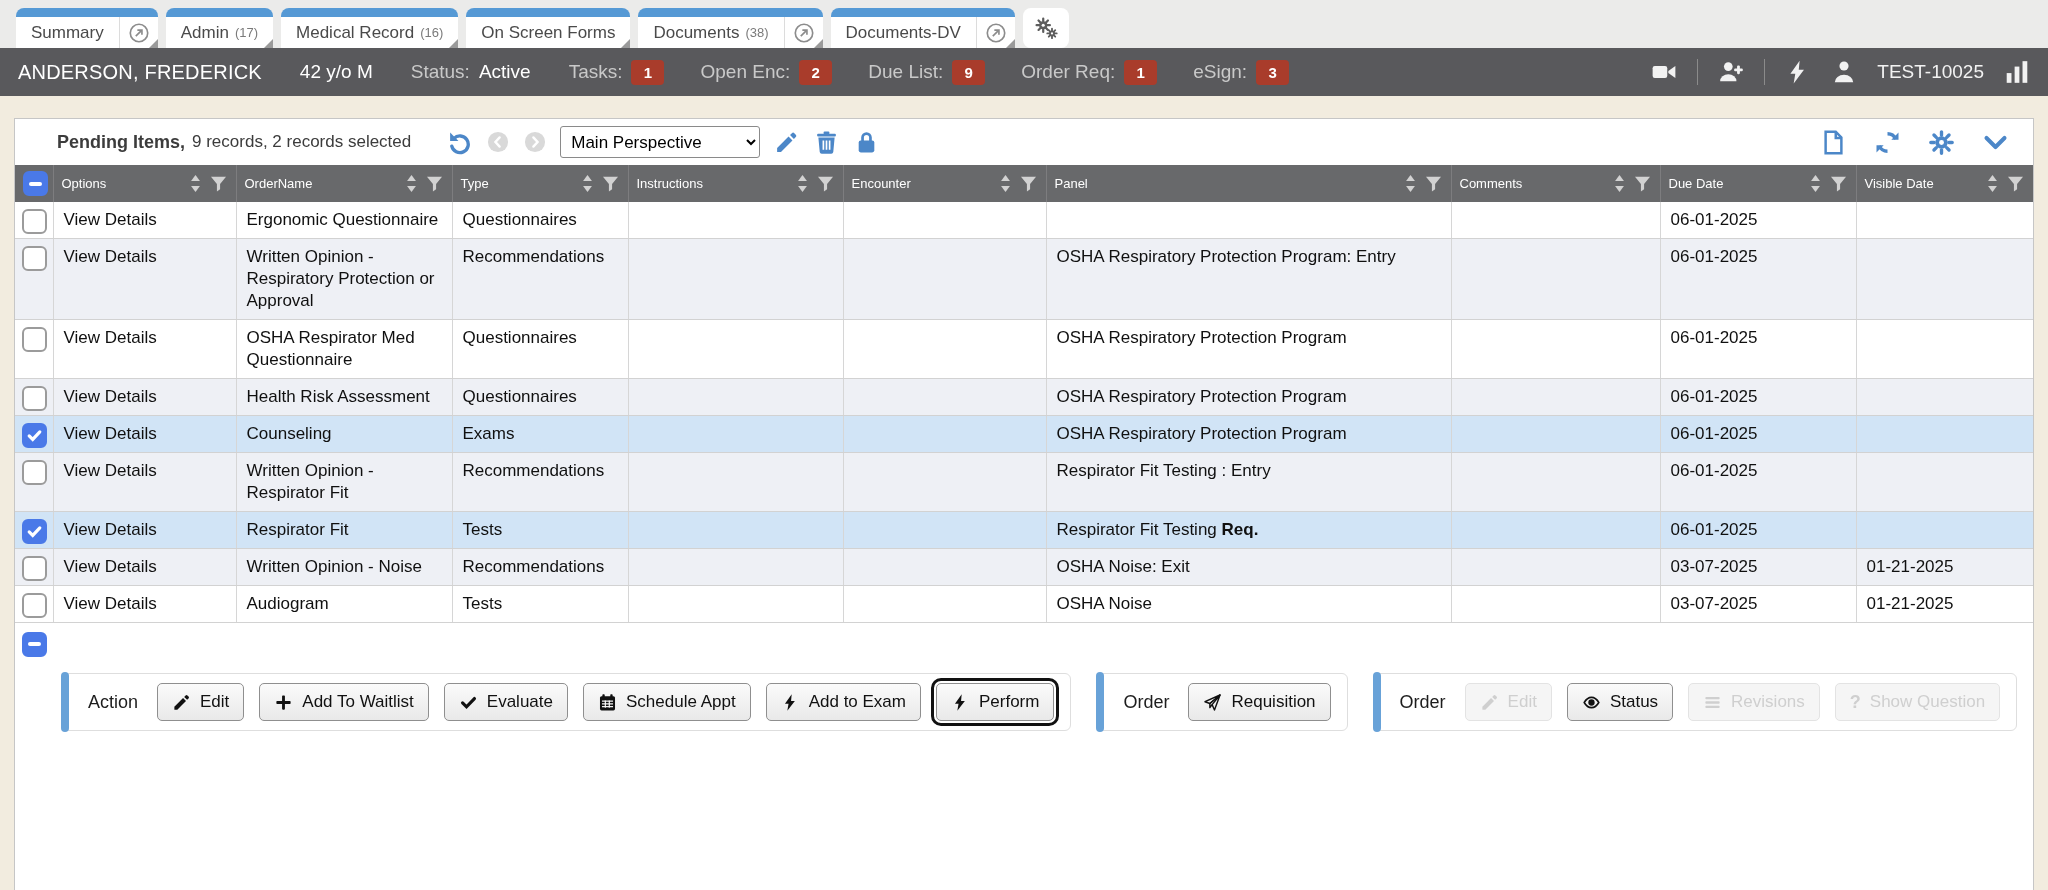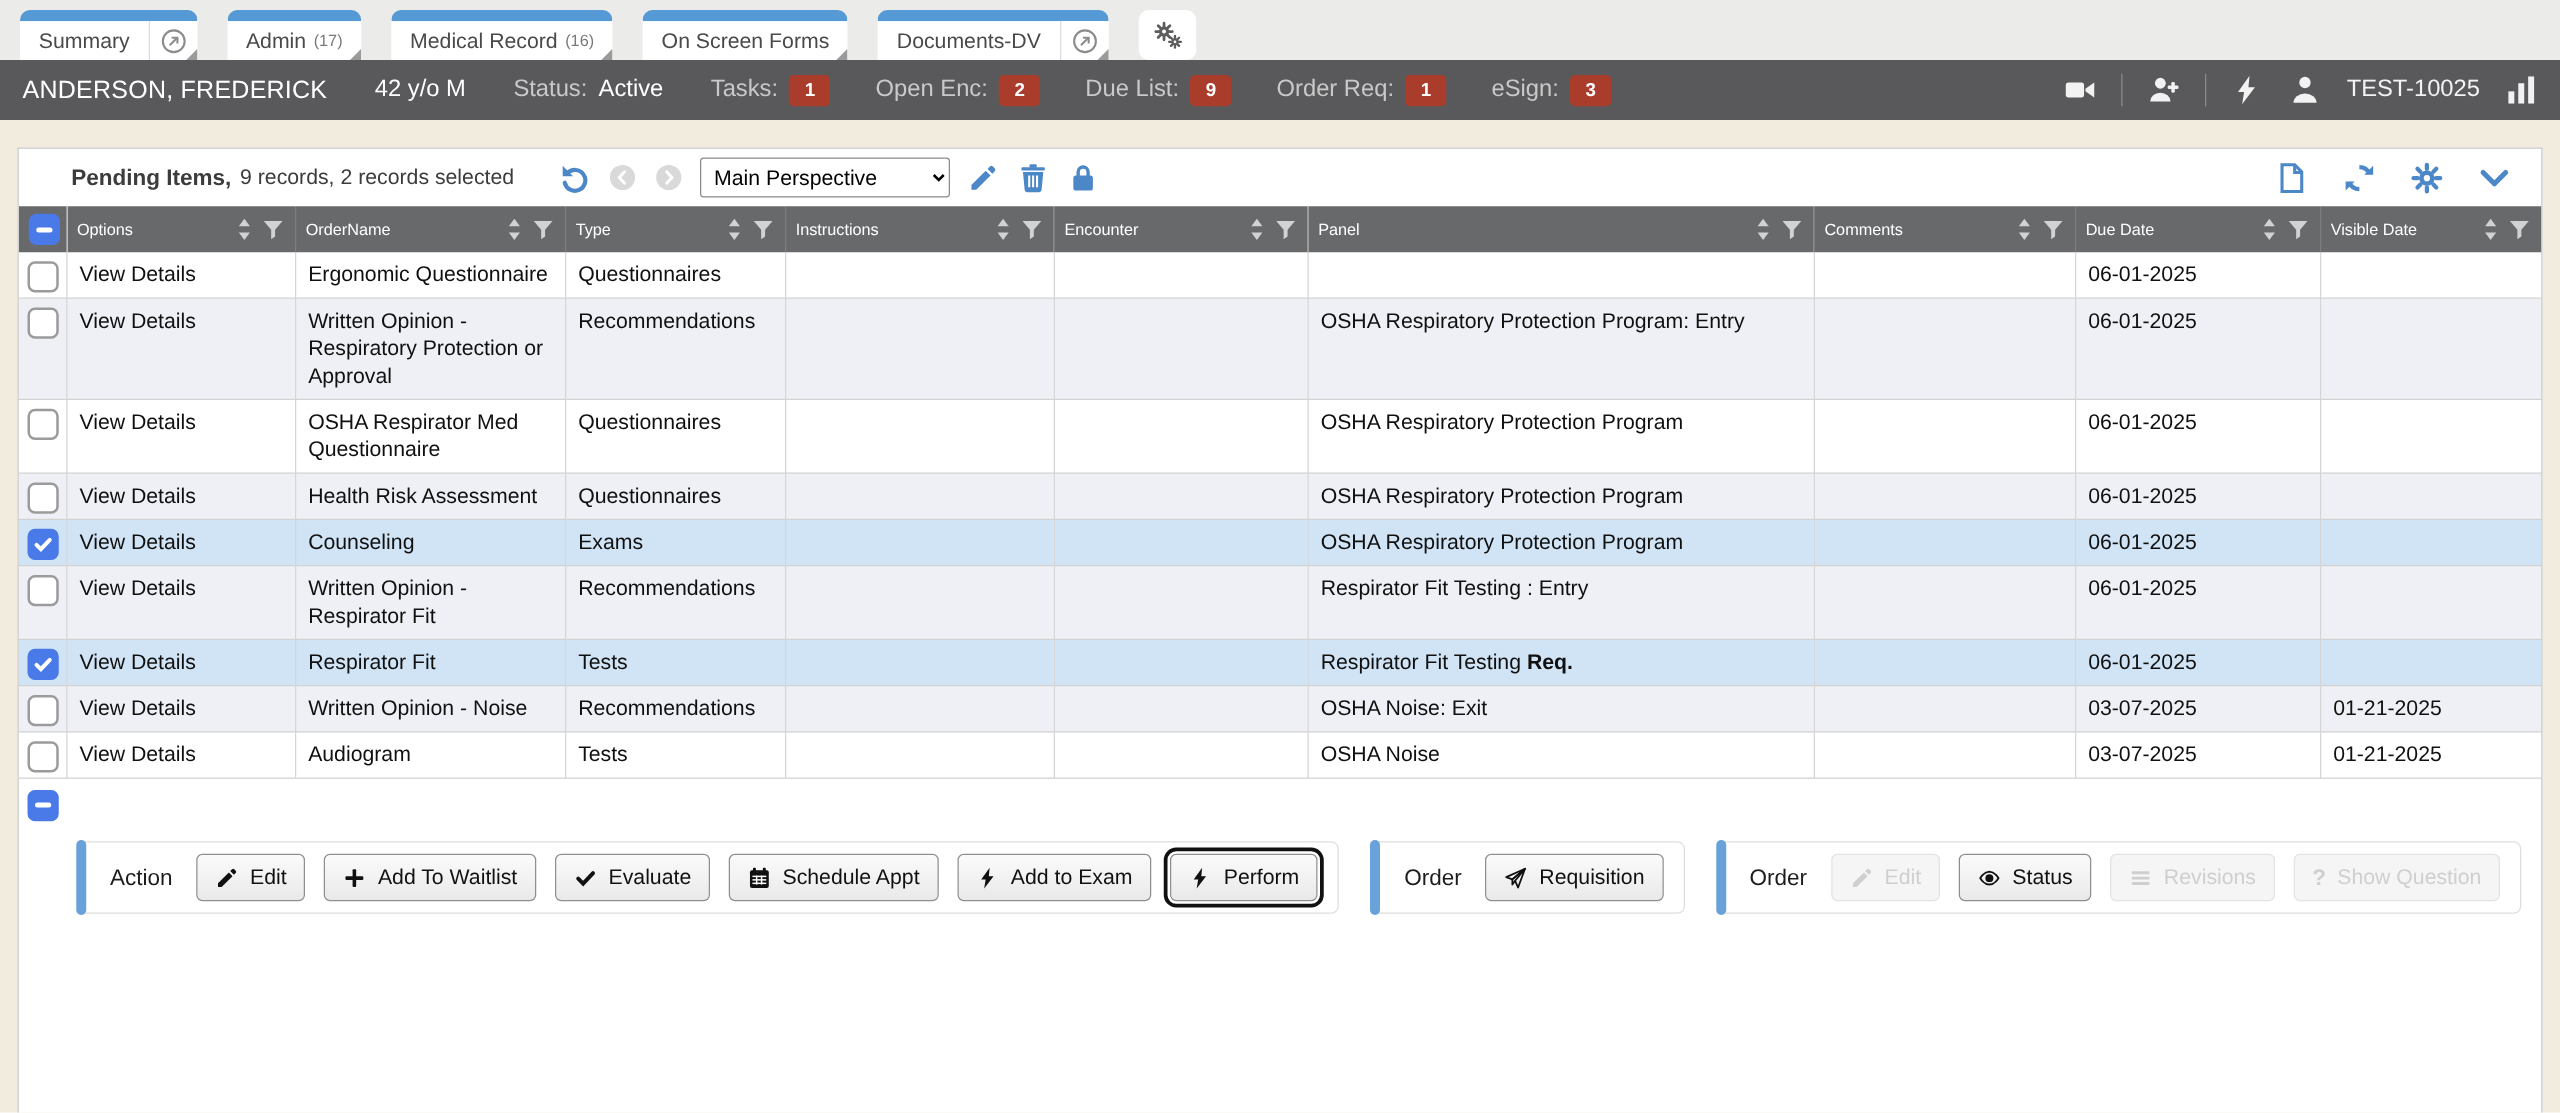--- a/index.html
+++ b/index.html
@@ -2,21 +2,21 @@
 <html><head>
 <meta charset="utf-8">
 <style>
   html,body{margin:0;padding:0;}
   body{width:2048px;height:890px;overflow:hidden;background:#f2ecdf;
        font-family:"Liberation Sans",sans-serif;-webkit-font-smoothing:antialiased;}
   .app{position:relative;width:2048px;height:890px;}
 
   
   .tabbar{height:48px;background:#ebebea;display:flex;align-items:flex-end;
-          padding-left:16px;gap:24px;}
+          padding-left:16px;gap:8px;}
   .tab{position:relative;height:40px;box-sizing:border-box;background:#fff;
        border-top:9px solid #5599d5;border-radius:8px 8px 0 0;display:flex;
        align-items:stretch;cursor:pointer;overflow:hidden;}
   .tab-main{display:flex;align-items:center;padding:0 15px;font-size:17px;color:#4a4a4a;gap:6px;white-space:nowrap;}
   .tab .cnt{font-size:13px;color:#7a7a7a;}
   .tab.active{background:#4b8fd0;border-top-color:#4b8fd0;}
   .tab.active .tab-main{color:#fff;font-weight:bold;}
   .tab::after{content:'';position:absolute;right:0;bottom:0;
        border-left:9px solid transparent;border-bottom:9px solid #9a9a9a;}
   .tab.active::after{border-bottom-color:#fff;}
@@ -140,20 +140,35 @@
       </div>
       <div class="tab">
         <div class="tab-main">
           <span>Medical Record</span>
           <span class="cnt">(16)</span>
         </div>
       </div>
       <div class="tab">
         <div class="tab-main">
           <span>On Screen Forms</span>
+        </div>
+      </div>
+      <div class="tab">
+        <div class="tab-main">
+          <span>Documents</span>
+          <span class="cnt">(38)</span>
+        </div>
+        <div class="tab-pop">
+          <span style="display: flex;">
+            <svg viewBox="0 0 24 24" fill="none" stroke="currentColor" stroke-width="1.8">
+              <circle cx="12" cy="12" r="9.5"></circle>
+              <path d="M8.5 15.5 L14.6 9.4"></path>
+              <path d="M10.2 8.9 h5 v5"></path>
+            </svg>
+          </span>
         </div>
       </div>
       <div class="tab">
         <div class="tab-main">
           <span>Documents-DV</span>
         </div>
         <div class="tab-pop">
           <span style="display: flex;">
             <svg viewBox="0 0 24 24" fill="none" stroke="currentColor" stroke-width="1.8">
               <circle cx="12" cy="12" r="9.5"></circle>

